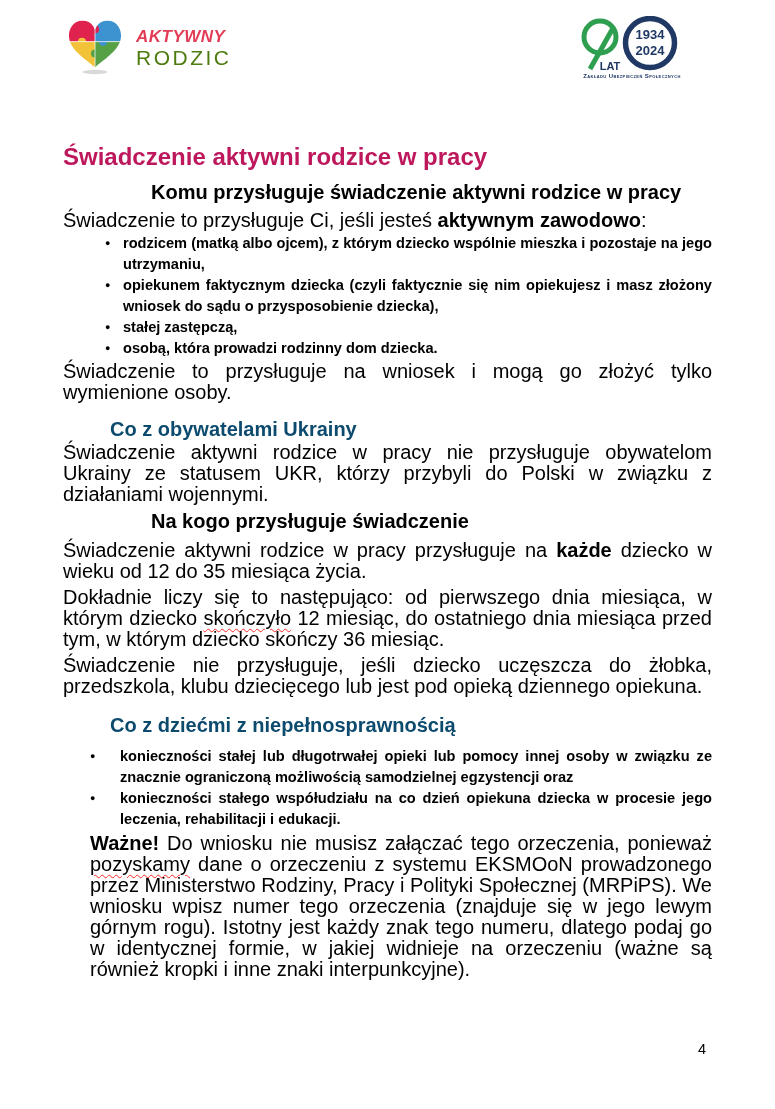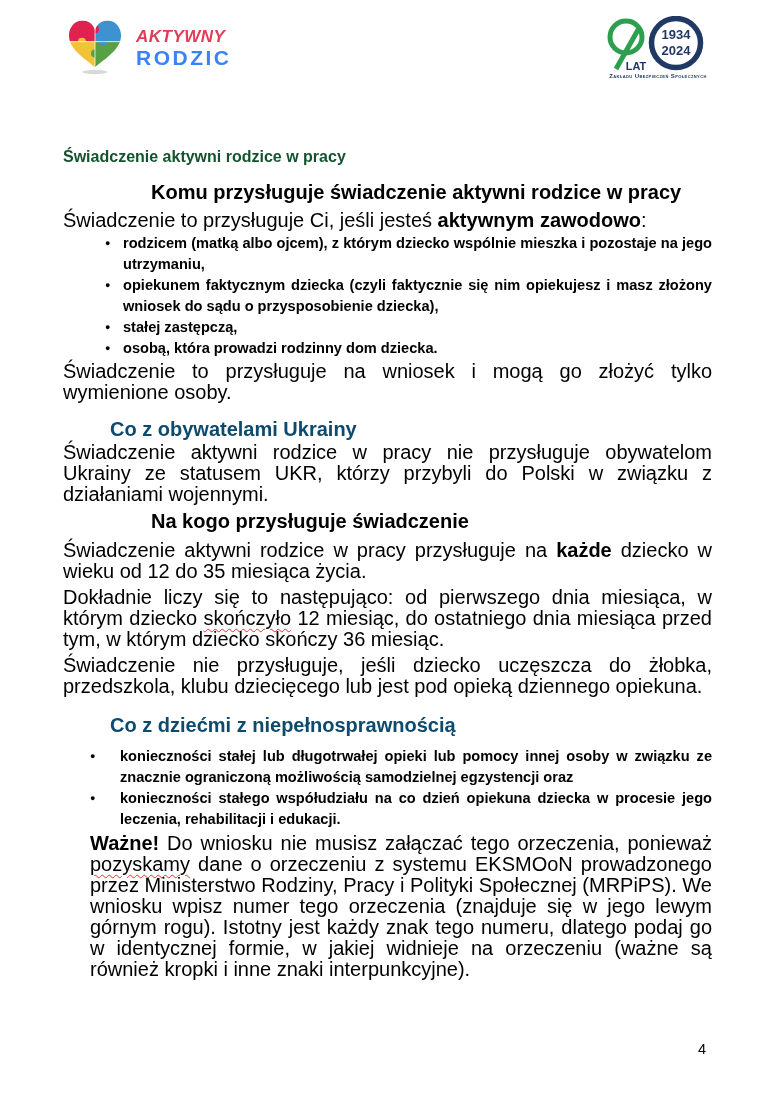--- a/index.html
+++ b/index.html
@@ -13,48 +13,48 @@
     font-family: "Liberation Sans", sans-serif;
     color: #000;
     overflow: hidden;
   }
 
   
   .header {
     display: flex;
     justify-content: space-between;
     align-items: flex-start;
-    padding: 16px 50px 0 64px;
+    padding: 16px 76px 0 64px;
     height: 80px;
   }
   .logo-ar { display: flex; align-items: center; gap: 10px; }
   .ar-text { line-height: 1; padding-top: 4px; }
   .ar-word1 {
     font-size: 17px; font-weight: bold; font-style: italic;
     color: #e23c56; letter-spacing: 0.5px;
   }
   .ar-word2 {
-    font-size: 21px; font-weight: bold;
-    color: #3b82f6; letter-spacing: 2.5px; margin-top: 2px;
+    font-size: 21px; font-weight: normal;
+    color: #4d7c0f; letter-spacing: 2.5px; margin-top: 2px;
   }
   .logo-zus { display: flex; flex-direction: column; align-items: center; width: 134px; }
   .zus-org {
     font-size: 6px; font-weight: bold; color: #1f3864;
     font-variant: small-caps; letter-spacing: 0.4px;
     margin-top: 1px; white-space: nowrap;
   }
 
   
   .content { padding: 0 63px 0 63px; }
   .doc-title {
     margin-top: 64px;
-    font-size: 16px;
+    font-size: 24px;
     line-height: 26px;
     font-weight: bold;
-    color: #14532d;
+    color: #be185d;
     margin-bottom: 12px;
   }
   p, .h-black, .h-green {
     font-size: 20px;
     line-height: 21px;
     text-align: justify;
   }
   .h-black {
     font-weight: bold;
     padding-left: 88px;

